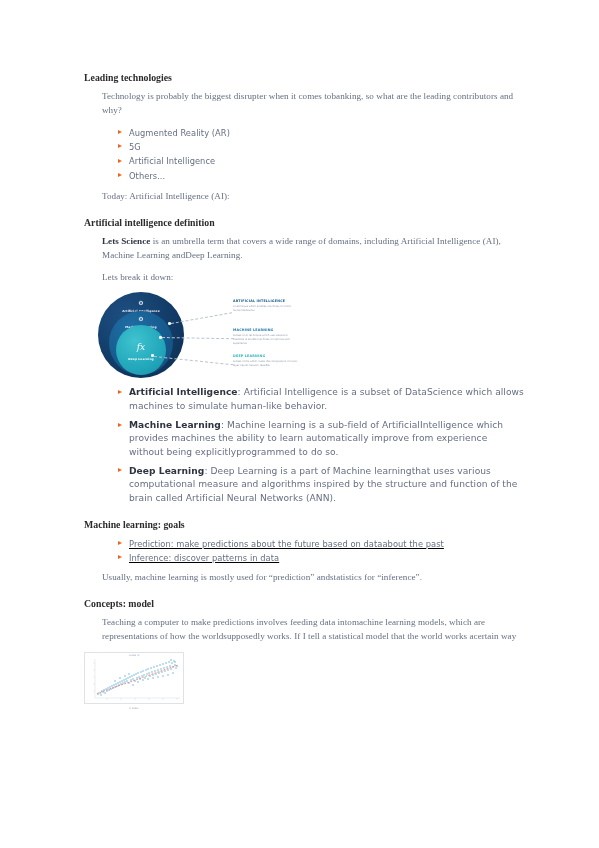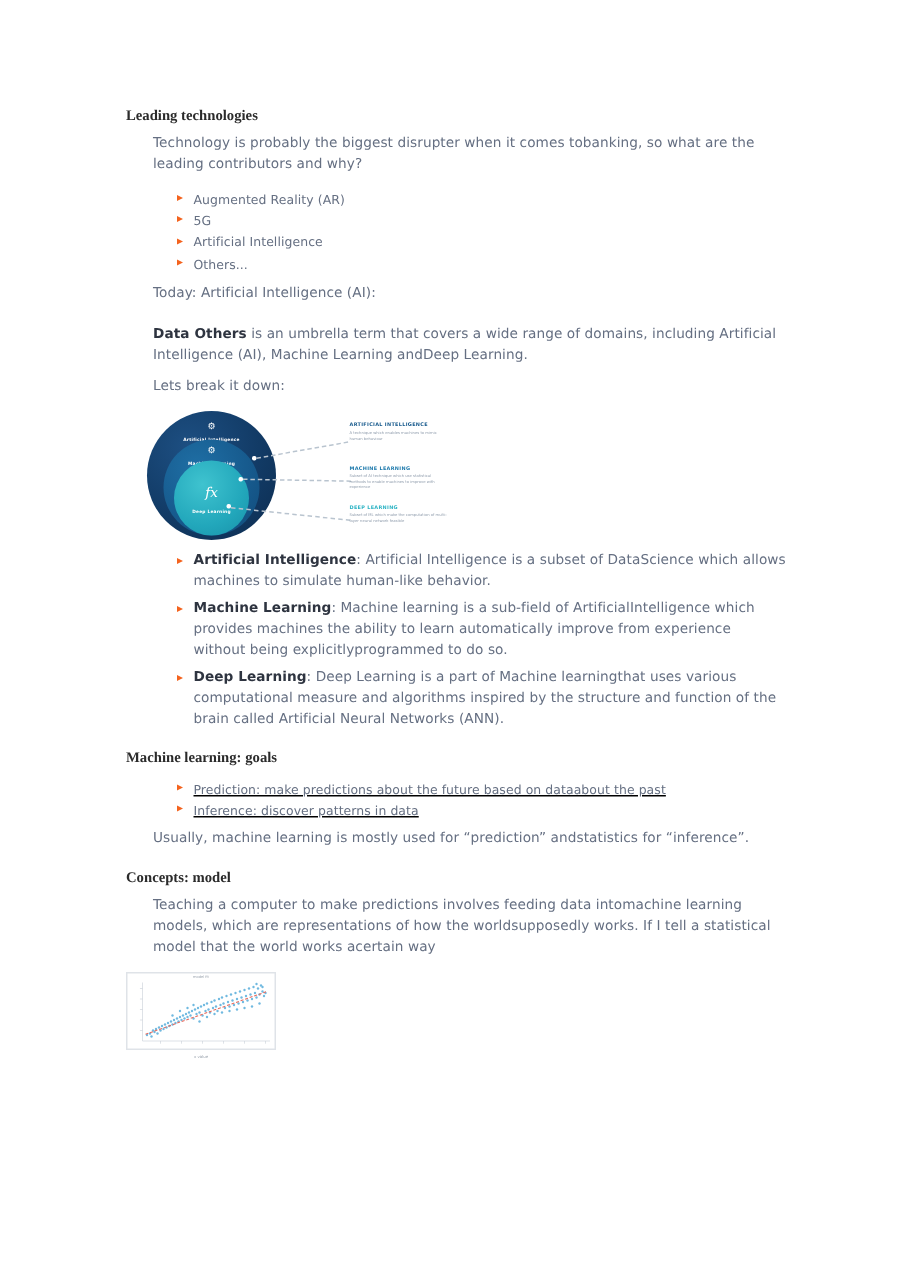--- a/index.html
+++ b/index.html
@@ -49,20 +49,21 @@
   .block {
     margin: 0 0 13px 0;
   }
 
   .para {
     color: #656f82;
     font-size: 9.1px;
     line-height: 1.52;
     margin: 0 0 8px 18px;
     letter-spacing: 0.05px;
+    font-family: Liberation Serif, serif;
   }
   .para:last-child { margin-bottom: 0; }
 
   .para .strong {
     color: #2e3440;
     font-weight: bold;
   }
 
   ul.arrow-list {
     list-style: none;
@@ -250,21 +251,22 @@
       <ul class="arrow-list">
         <li><span class="marker"></span><span>Augmented Reality (AR)</span></li>
         <li><span class="marker"></span><span>5G</span></li>
         <li><span class="marker"></span><span>Artificial Intelligence</span></li>
         <li><span class="marker"></span><span>Others...</span></li>
       </ul>
       <p class="para">Today: Artificial Intelligence (AI):</p>
     </div>
 
     <div class="block">
-      <p class="para"><span class="strong">Data Others</span><span> is an umbrella term that covers a wide range of domains, including Artificial Intelligence (AI), Machine Learning andDeep Learning.</span></p>
+      <h2 class="section-heading">Artificial intelligence definition</h2>
+      <p class="para"><span class="strong">Lets Science</span><span> is an umbrella term that covers a wide range of domains, including Artificial Intelligence (AI), Machine Learning andDeep Learning.</span></p>
       <p class="para">Lets break it down:</p>
 
       <div class="diagram">
         <div class="circles">
           <div class="ring ring-ai">
             <div class="ring-glyph">⚙</div>
             <div class="ring-label">Artificial Intelligence</div>
           </div>
           <div class="ring ring-ml">
             <div class="ring-glyph">⚙</div>

